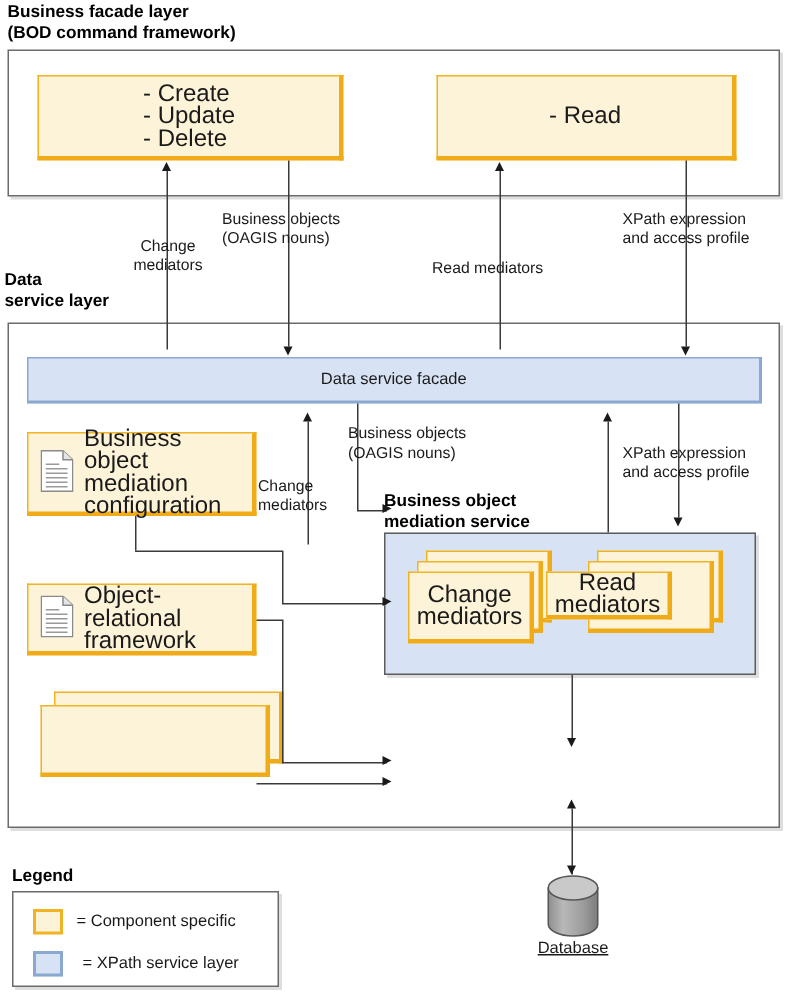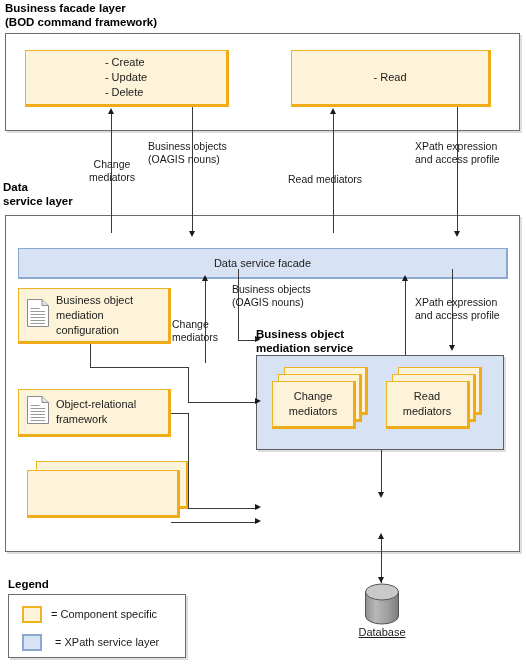--- a/index.html
+++ b/index.html
@@ -50,21 +50,21 @@
     background: #fdf3d8;
     border: 1px solid #f0b323;
     border-right-width: 3px;
     border-bottom-width: 3px;
     border-right-color: #f0ab18;
     border-bottom-color: #f0ab18;
     box-sizing: border-box;
     display: flex;
     align-items: center;
     justify-content: center;
-    font-size: 11px;
+    font-size: 16px;
     color: #1a1a1a;
     line-height: 15px;
   }
   .ybox.left {
     justify-content: flex-start;
   }
 
   
   .bbox {
     background: #d7e3f4;
@@ -204,21 +204,21 @@
 
   <div class="abs vline" style="left:333px; top:114px; height:119px;"></div>
   <div class="abs arrow-up" style="left:330px; top:108px;"></div>
   <div class="abs flabel" style="left:288px; top:173px; width:92px;">Read mediators</div>
 
   <div class="abs vline" style="left:457px; top:107px; height:124px;"></div>
   <div class="abs arrow-down" style="left:454px; top:231px;"></div>
   <div class="abs flabel" style="left:415px; top:140px; width:112px;">XPath expression
 and access profile</div>
 
-  <div class="abs bbox" style="left:18px; top:248px; width:490px; height:31px;">
+  <div class="abs bbox" style="left:18px; top:238px; width:490px; height:31px;">
     <span>Data service facade</span>
   </div>
 
   <div class="abs vline" style="left:205px; top:281px; height:82px;"></div>
   <div class="abs arrow-up" style="left:202px; top:275px;"></div>
   <div class="abs flabel" style="left:172px; top:318px; width:68px;">Change
 mediators</div>
 
   <div class="abs vline" style="left:238px; top:269px; height:71px;"></div>
   <div class="abs hline" style="left:238px; top:340px; width:20px;"></div>
@@ -241,21 +241,21 @@
 
   <div class="abs stack-shadow" style="left:284px; top:367px; width:84px; height:48px;"></div>
   <div class="abs stack-shadow" style="left:278px; top:374px; width:84px; height:48px;"></div>
   <div class="abs ybox" style="left:272px; top:381px; width:84px; height:48px;">
     <span style="text-align:center; white-space:pre-line;">Change
 mediators</span>
   </div>
 
   <div class="abs stack-shadow" style="left:398px; top:367px; width:84px; height:48px;"></div>
   <div class="abs stack-shadow" style="left:392px; top:374px; width:84px; height:48px;"></div>
-  <div class="abs ybox" style="left:386px; top:381px; width:84px; height:48px;">
+  <div class="abs ybox" style="left:364px; top:381px; width:84px; height:32px;">
     <span style="text-align:center; white-space:pre-line;">Read
 mediators</span>
   </div>
 
   <div class="abs ybox left" style="left:18px; top:288px; width:153px; height:56px; padding-left:8px;">
     <span class="doc-icon" style="flex:0 0 auto; margin-right:7px;">
       <svg width="22" height="28" viewBox="0 0 22 28">
         <path d="M0.5 0.5 H15 L21.5 6.5 V27.5 H0.5 Z" fill="#ffffff" stroke="#8a8a8a" stroke-width="1"></path>
         <path d="M15 0.5 V6.5 H21.5" fill="#e4e4e4" stroke="#8a8a8a" stroke-width="1"></path>
         <g stroke="#9a9a9a" stroke-width="1">

